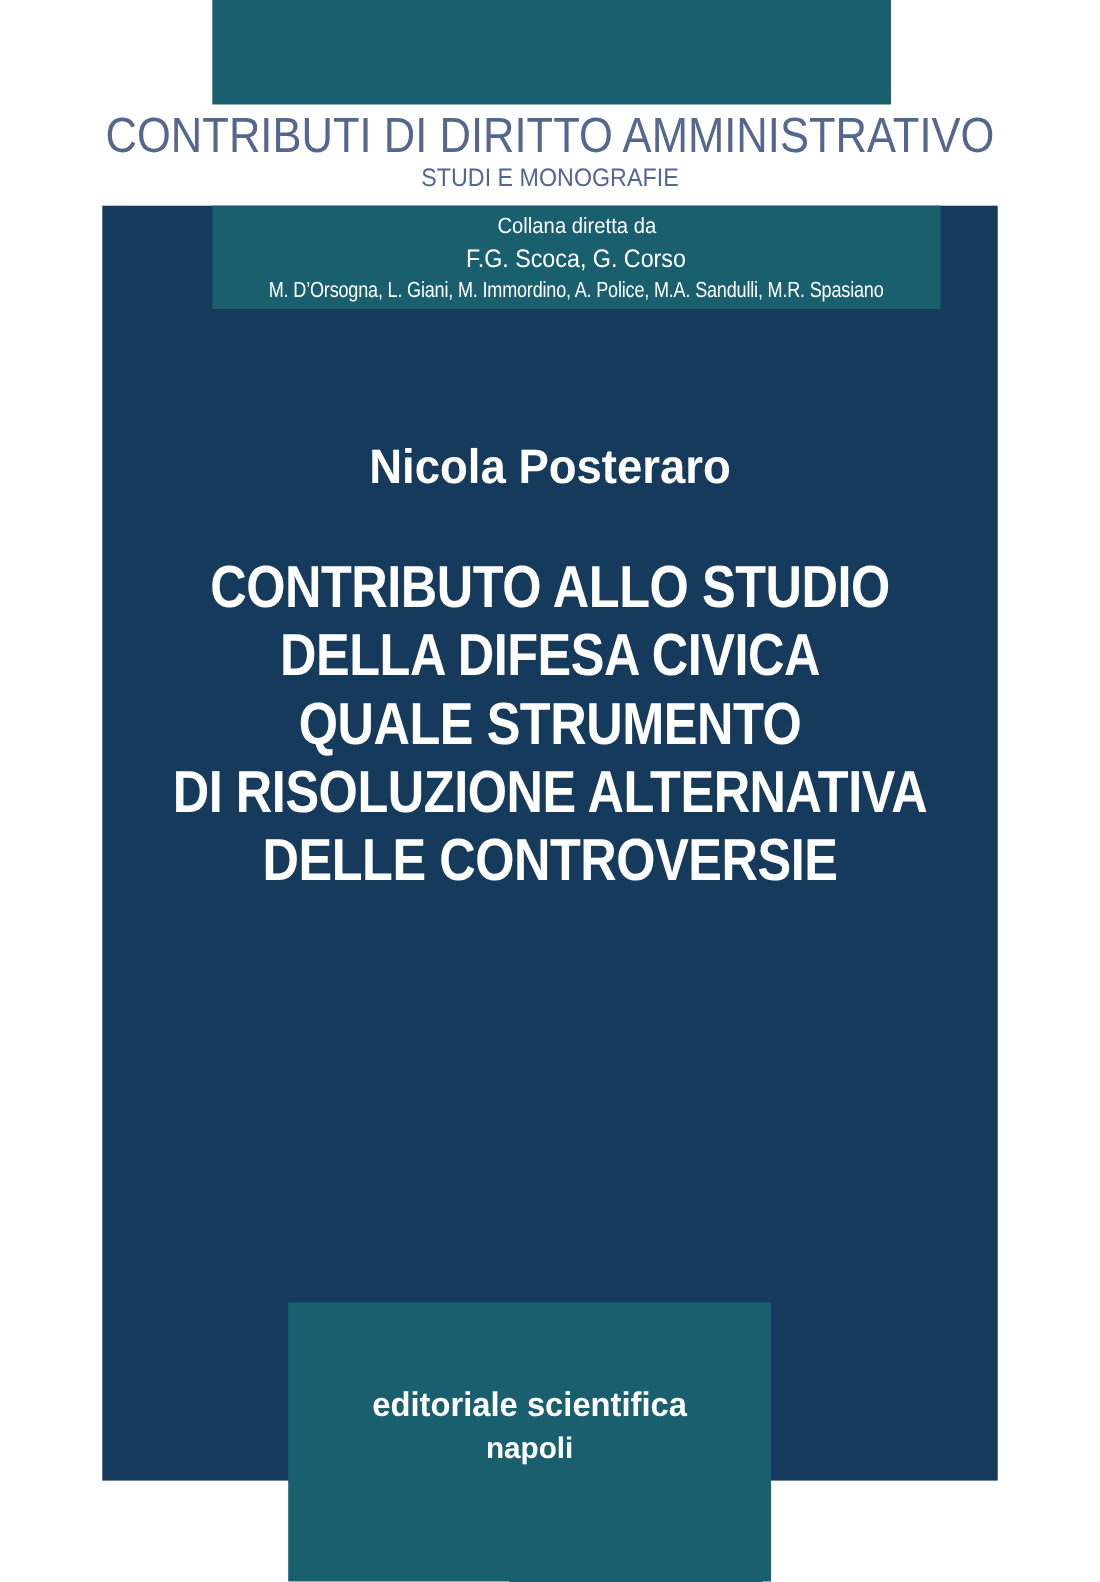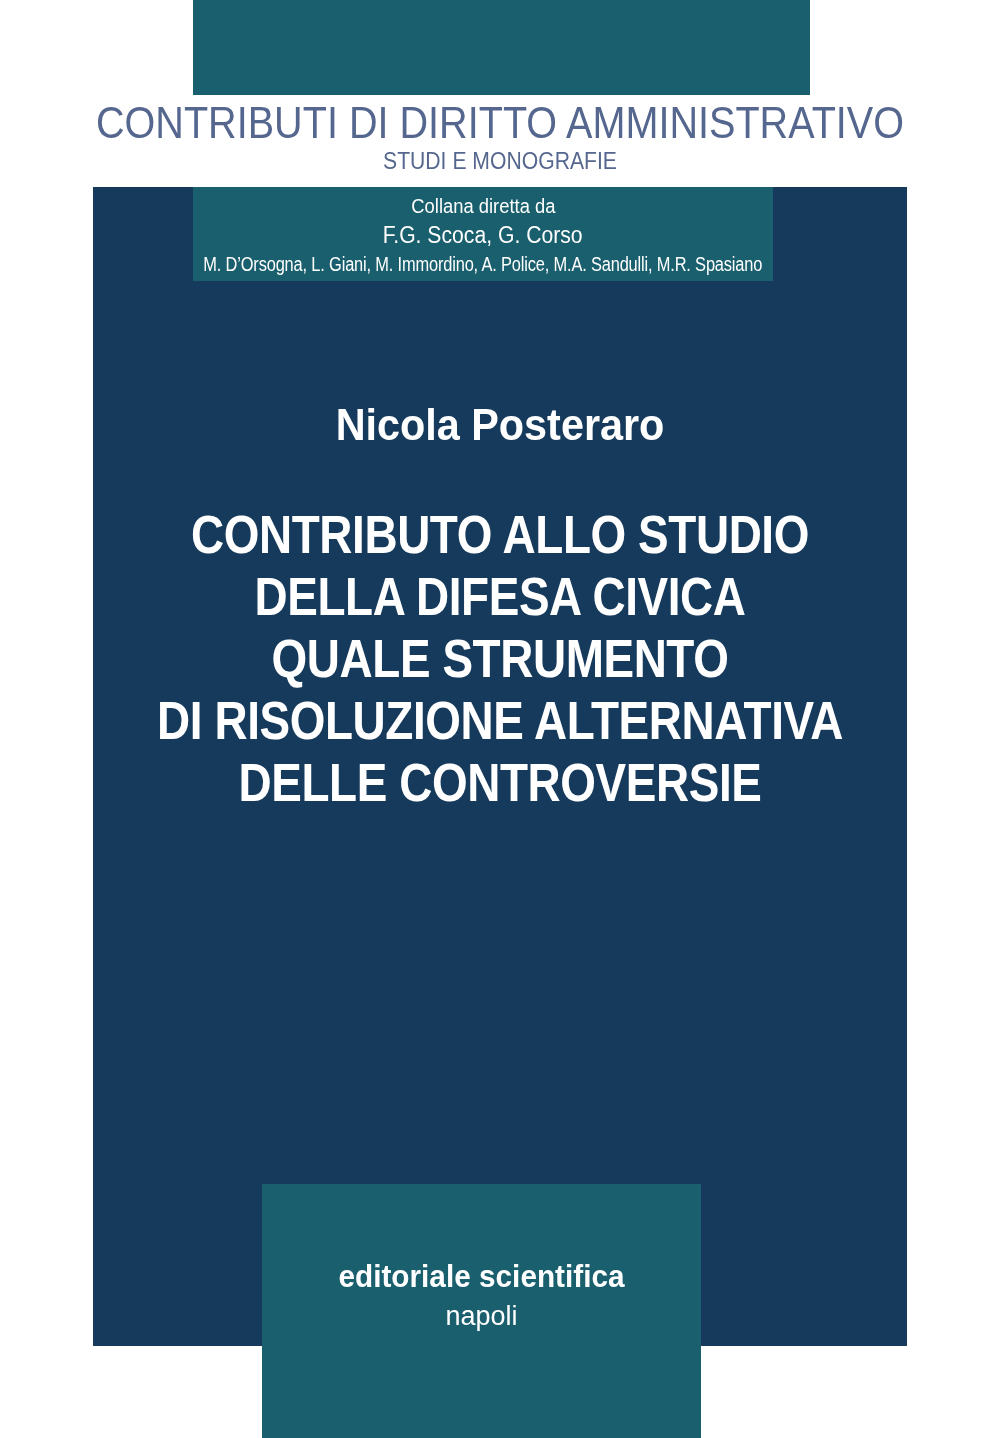--- a/index.html
+++ b/index.html
@@ -59,21 +59,21 @@
     top: 187px;
     width: 814px;
     height: 1159px;
     background: #163a5c;
   }
   
   .collana-band {
     position: absolute;
     left: 193px;
     top: 187px;
-    width: 580px;
+    width: 662px;
     height: 94px;
     background: #1a5f6d;
     color: #ffffff;
     display: flex;
     flex-direction: column;
     align-items: center;
     justify-content: center;
     gap: 4px;
     padding-top: 2px;
     box-sizing: border-box;
@@ -141,21 +141,21 @@
   }
   .publisher-name {
     font-size: 31px;
     font-weight: 700;
     white-space: nowrap;
     transform: scaleX(0.96);
   }
   .publisher-city {
     margin-top: 6px;
     font-size: 27px;
-    font-weight: 400;
+    font-weight: 700;
     white-space: nowrap;
   }
 </style>
 </head>
 <body>
 
 <div class="cover">
 
   <div class="series-color-band"></div>
 

